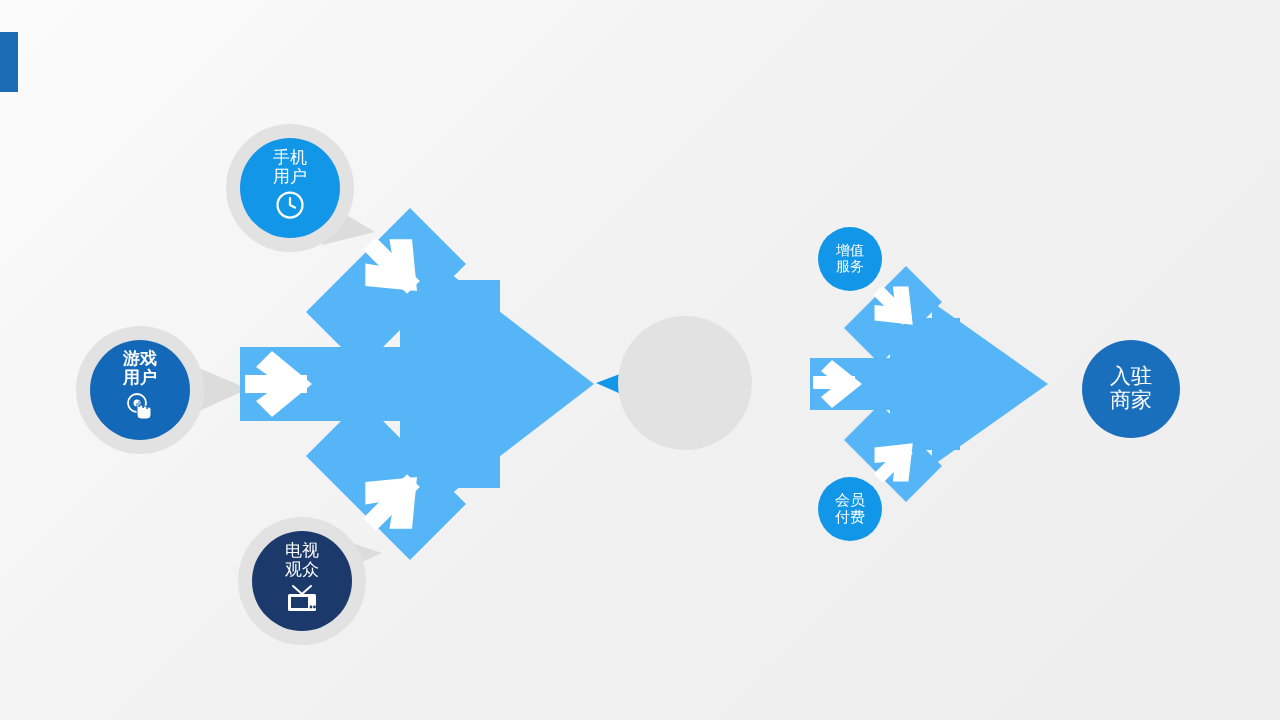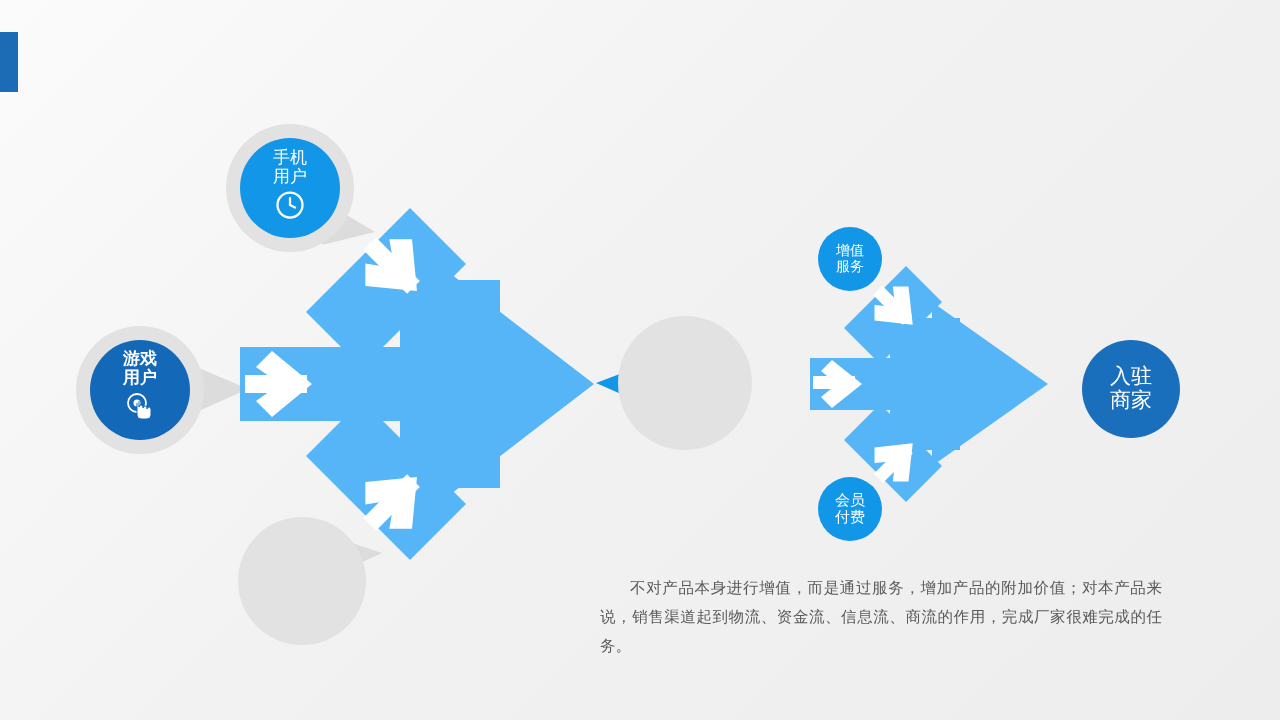--- a/index.html
+++ b/index.html
@@ -170,32 +170,44 @@
 用户</span>
     <span class="icn">
       <svg width="34" height="32" viewBox="0 0 34 32">
         <circle cx="14" cy="12" r="9" fill="none" stroke="#fff" stroke-width="1.8"></circle>
         <circle cx="14" cy="12" r="3.5" fill="#fff"></circle>
         <path d="M14 12 L14 24 q0 4 4 4 h6 q4 0 4-4 v-6 q0-2-2-2 t-2 2 v-1 q0-2-2-2 t-2 2 v-1 q0-2-2-2 t-2 2 v-6" fill="#fff" stroke="#1368b8" stroke-width="1"></path>
       </svg>
     </span>
   </div>
 
+  <div class="node" id="node-tv">
+    <span class="lbl">电视
+观众</span>
+    <span class="icn">
+      <svg width="34" height="30" viewBox="0 0 34 30">
+        <path d="M8 3 L17 11 L26 3" fill="none" stroke="#fff" stroke-width="2" stroke-linecap="round"></path>
+        <rect x="3" y="11" width="28" height="17" rx="1.5" fill="#fff"></rect>
+        <rect x="6" y="14" width="17" height="11" fill="#1b3a6b"></rect>
+        <circle cx="26" cy="24" r="1.4" fill="#1b3a6b"></circle>
+        <circle cx="29.5" cy="24" r="1.4" fill="#1b3a6b"></circle>
+      </svg>
+    </span>
+  </div>
 
 
   <div class="node" id="node-vas">
     <span class="lbl">增值
 服务</span>
   </div>
 
   <div class="node" id="node-merchant">
     <span class="lbl">入驻
 商家</span>
   </div>
 
   <div class="node" id="node-member">
     <span class="lbl">会员
 付费</span>
   </div>
 
-  <p id="body-text">不对产品本身进行增值，而是通过服务，增加产品的附加价值；对本产品来说，销售渠道起到物流、资金流、信息流、商流的作用，完成厂家很难完成的任务。</p>
 
 </div>
 
 </body></html>

